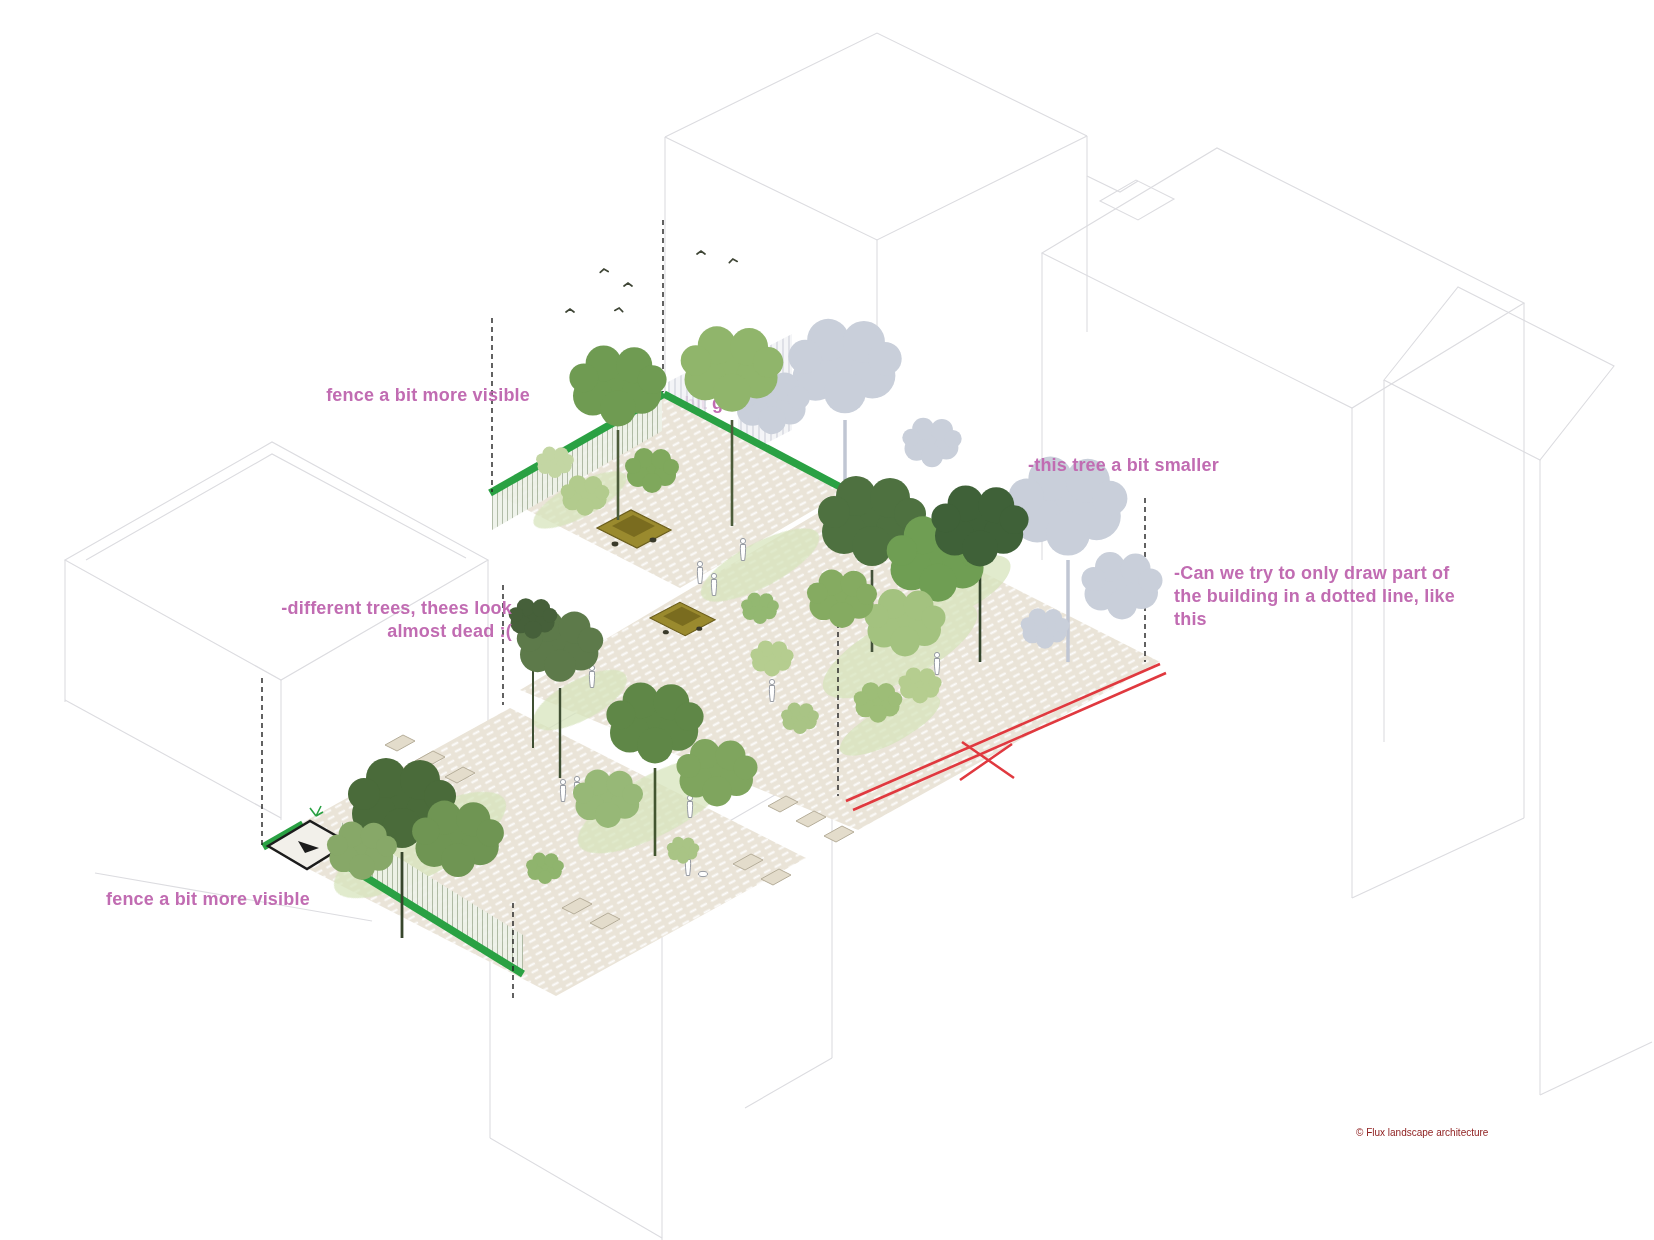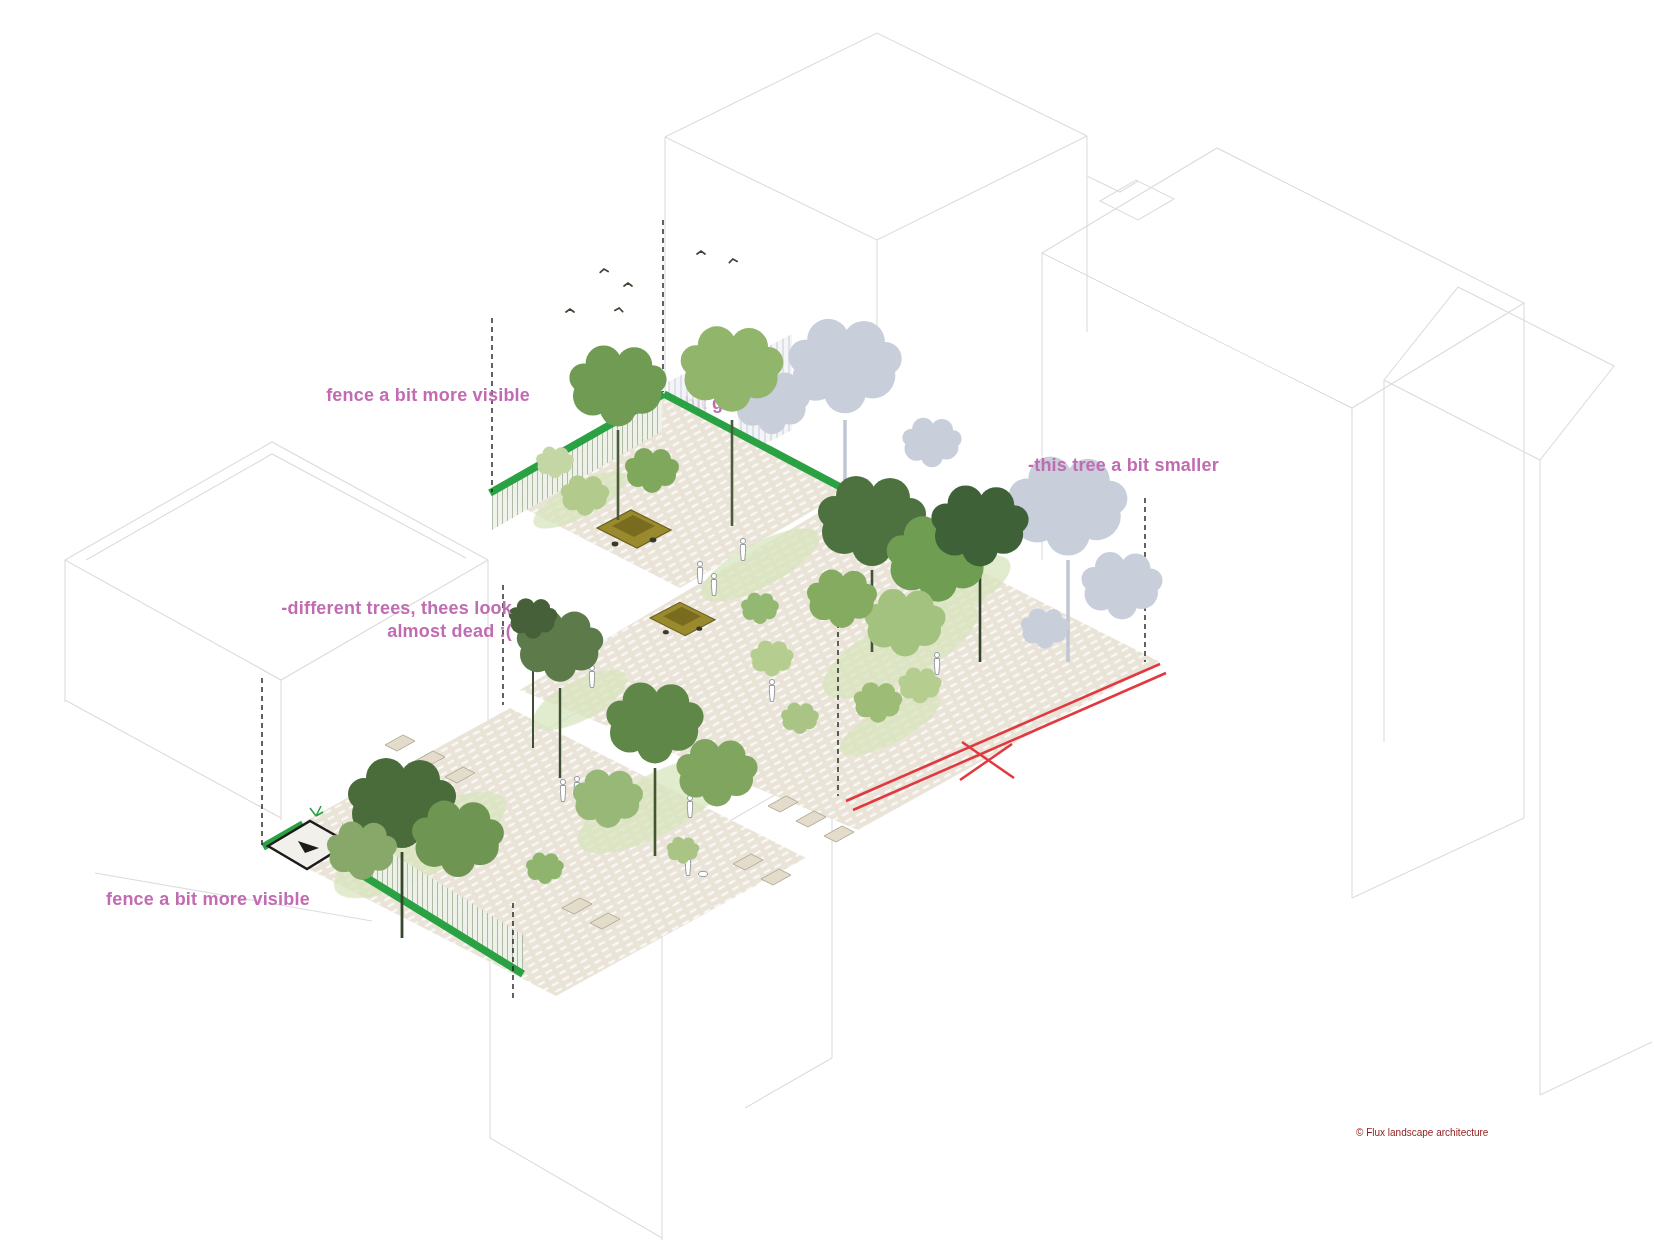--- a/index.html
+++ b/index.html
@@ -250,20 +250,23 @@
       <path d="M729,262 L733,259 L737,262" transform="rotate(-8 733 260)"></path>
     </g>
   </svg>
 
   <div class="ann right" style="left:270px;top:384px;width:260px;">fence a bit more visible</div>
 
   <div class="ann under" style="left:678px;top:392px;">-bit green</div>
 
   <div class="ann" style="left:1028px;top:454px;">-this tree a bit smaller</div>
 
+  <div class="ann" style="left:1174px;top:562px;width:320px;">-Can we try to only draw part of
+the building in a dotted line, like
+this</div>
 
   <div class="ann right" style="left:212px;top:597px;width:300px;">-different trees, thees look
 almost dead :(</div>
 
   <div class="ann" style="left:106px;top:888px;">fence a bit more visible</div>
 
   <div class="credit" style="left:1356px;top:1127px;">© Flux landscape architecture</div>
 </div>
 
 </body></html>

